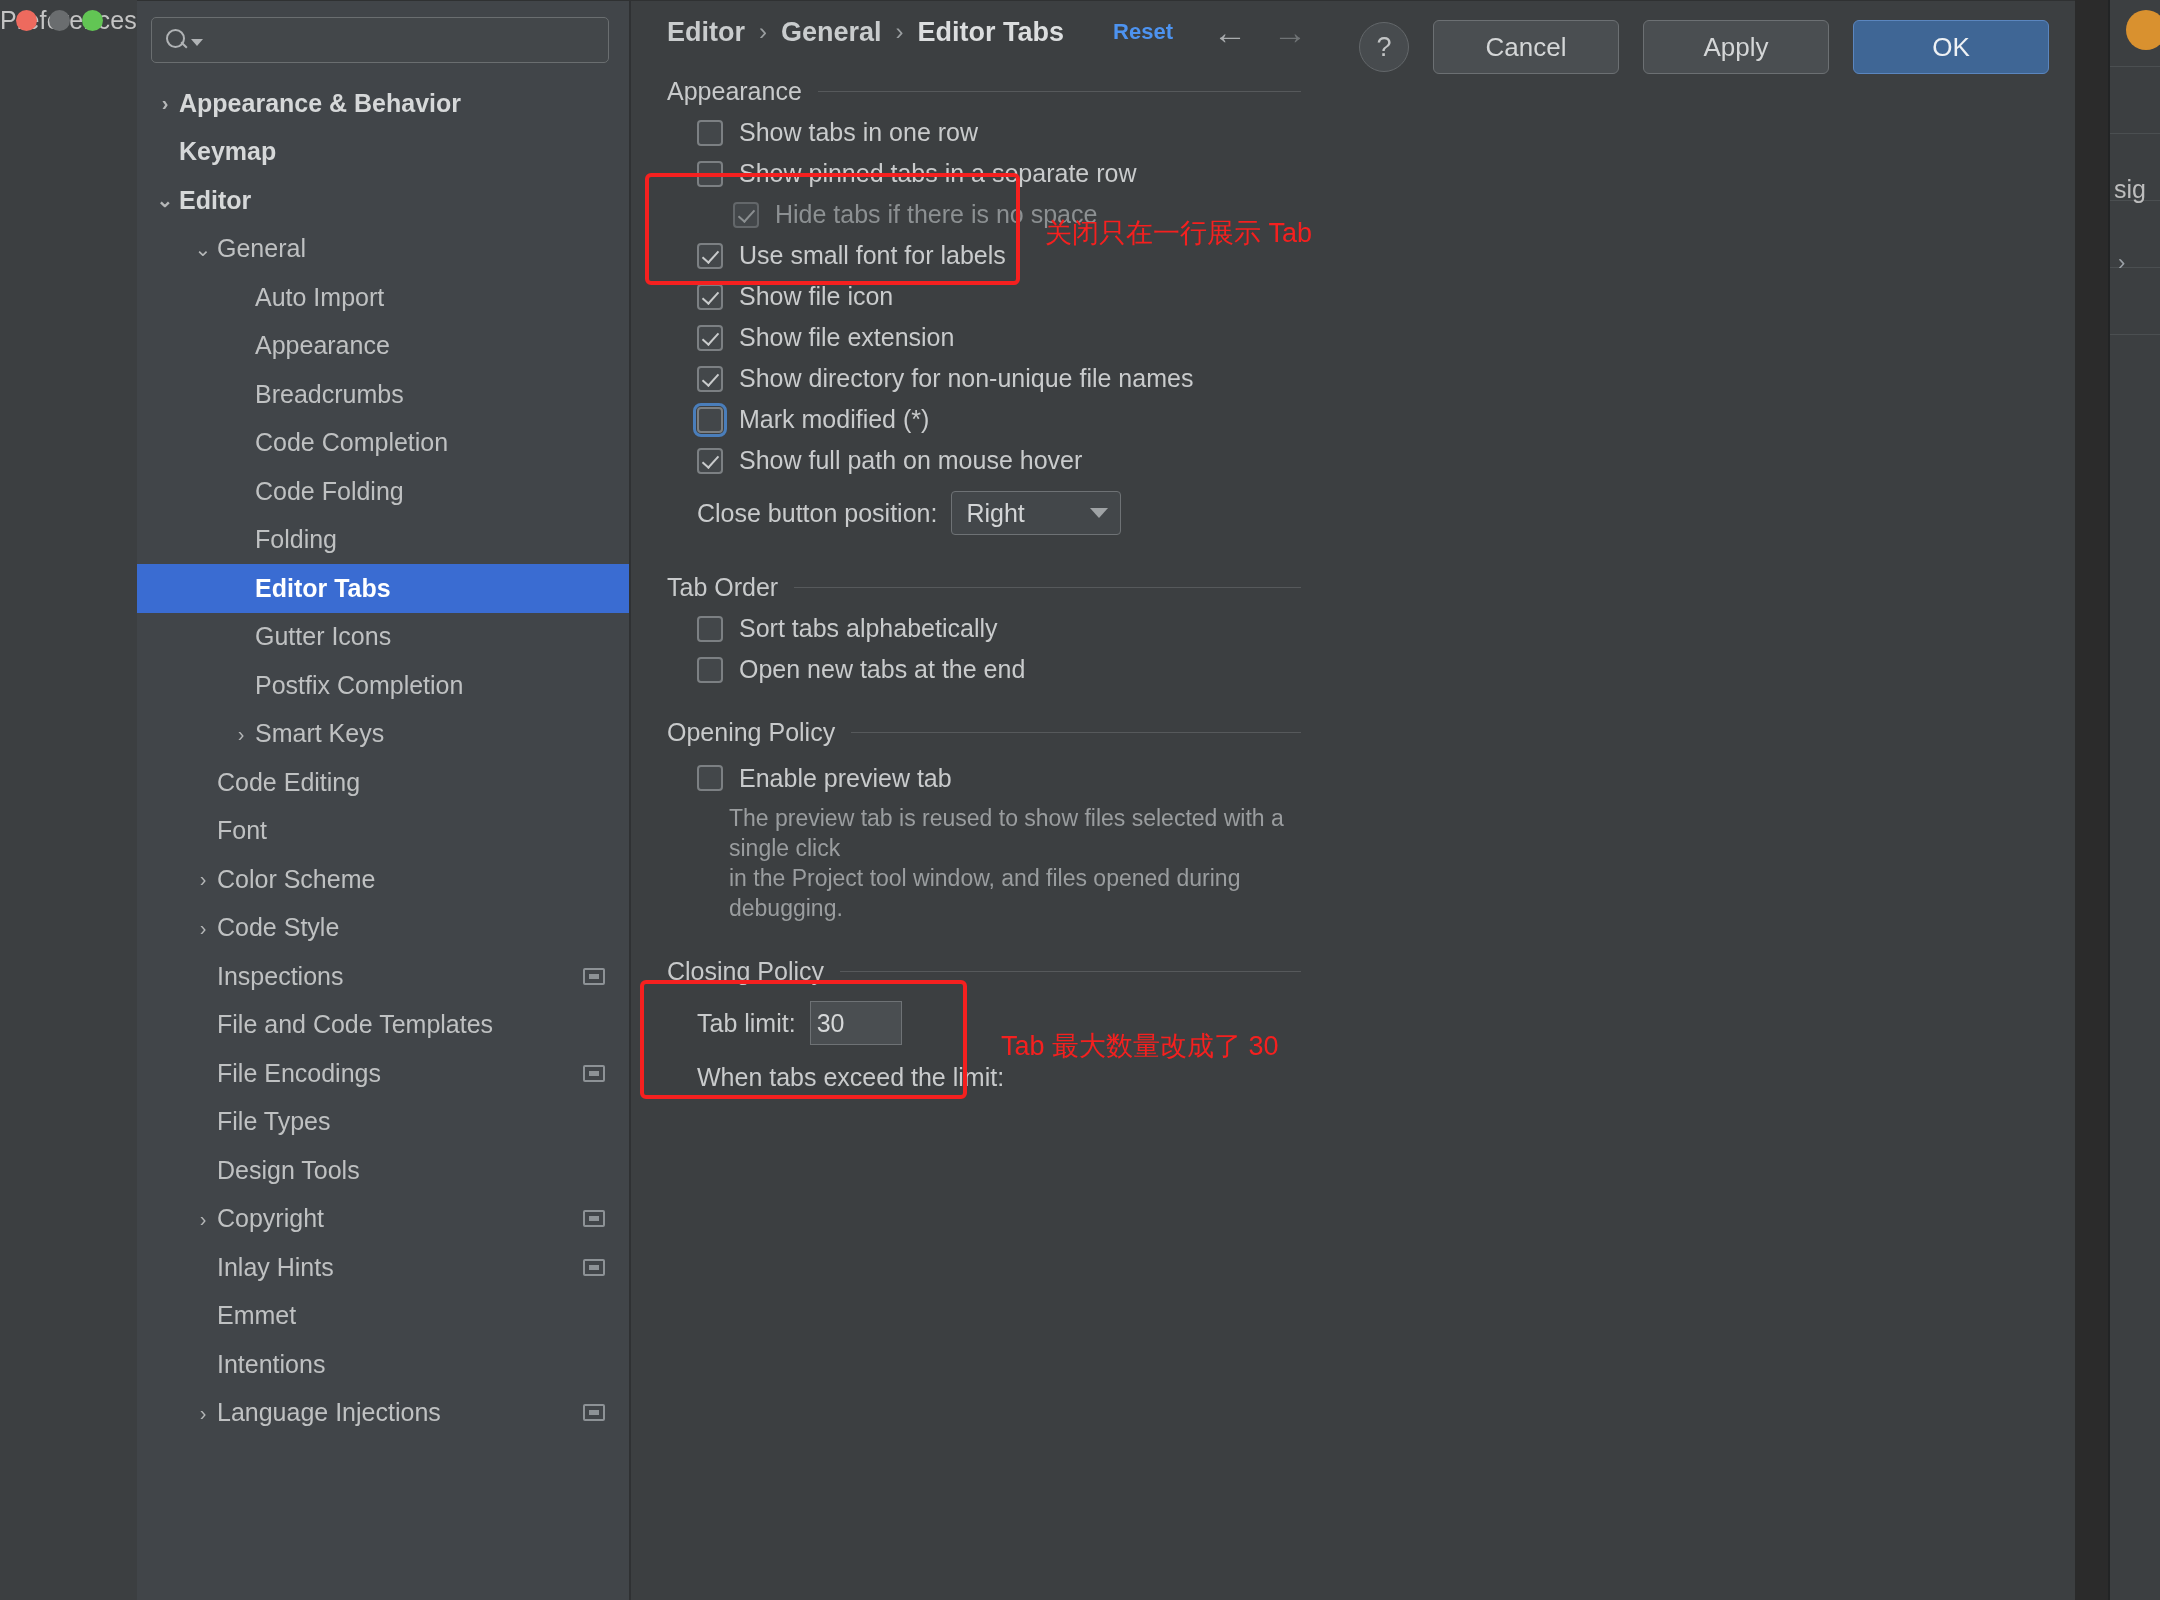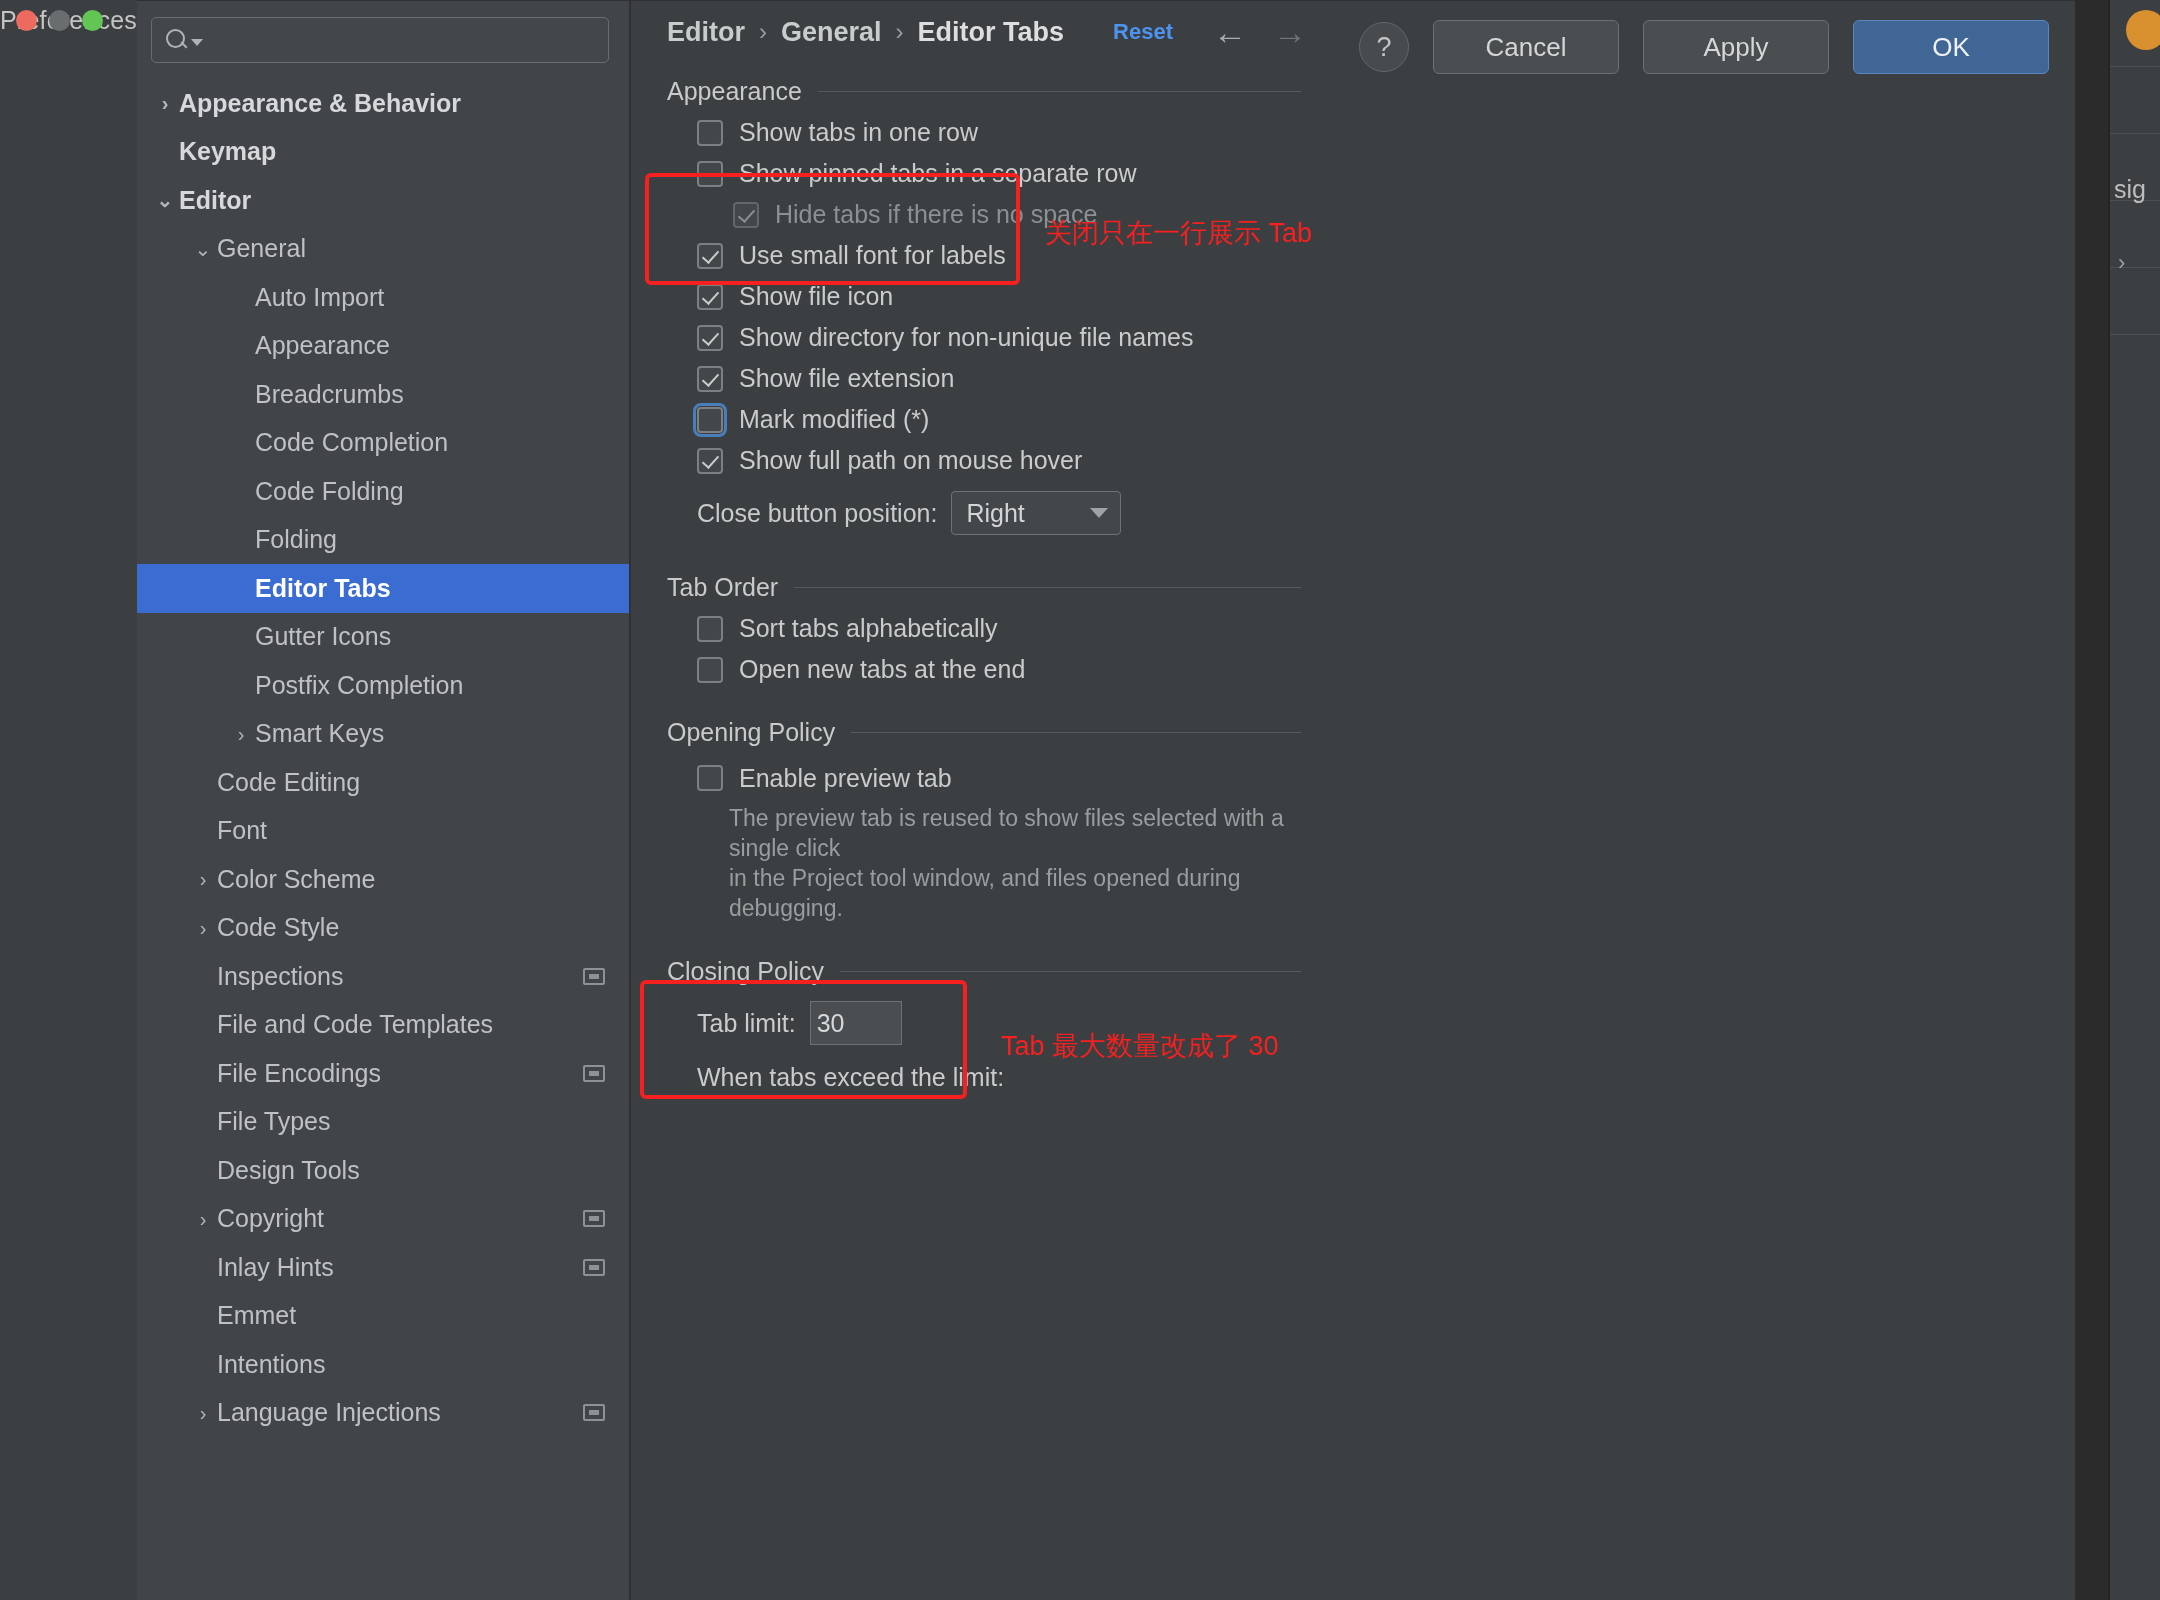--- a/index.html
+++ b/index.html
@@ -622,25 +622,25 @@
             <div class="rowline indent">
               <span class="cb checked"></span>
               <span>Use small font for labels</span>
             </div>
             <div class="rowline indent">
               <span class="cb checked"></span>
               <span>Show file icon</span>
             </div>
             <div class="rowline indent">
               <span class="cb checked"></span>
+              <span>Show file extension</span>
+            </div>
+            <div class="rowline indent">
+              <span class="cb checked"></span>
               <span>Show directory for non-unique file names</span>
-            </div>
-            <div class="rowline indent">
-              <span class="cb checked"></span>
-              <span>Show file extension</span>
             </div>
             <div class="rowline indent">
               <span class="cb focused"></span>
               <span>Mark modified (*)</span>
             </div>
             <div class="rowline indent">
               <span class="cb checked"></span>
               <span>Show full path on mouse hover</span>
             </div>
           </div>

